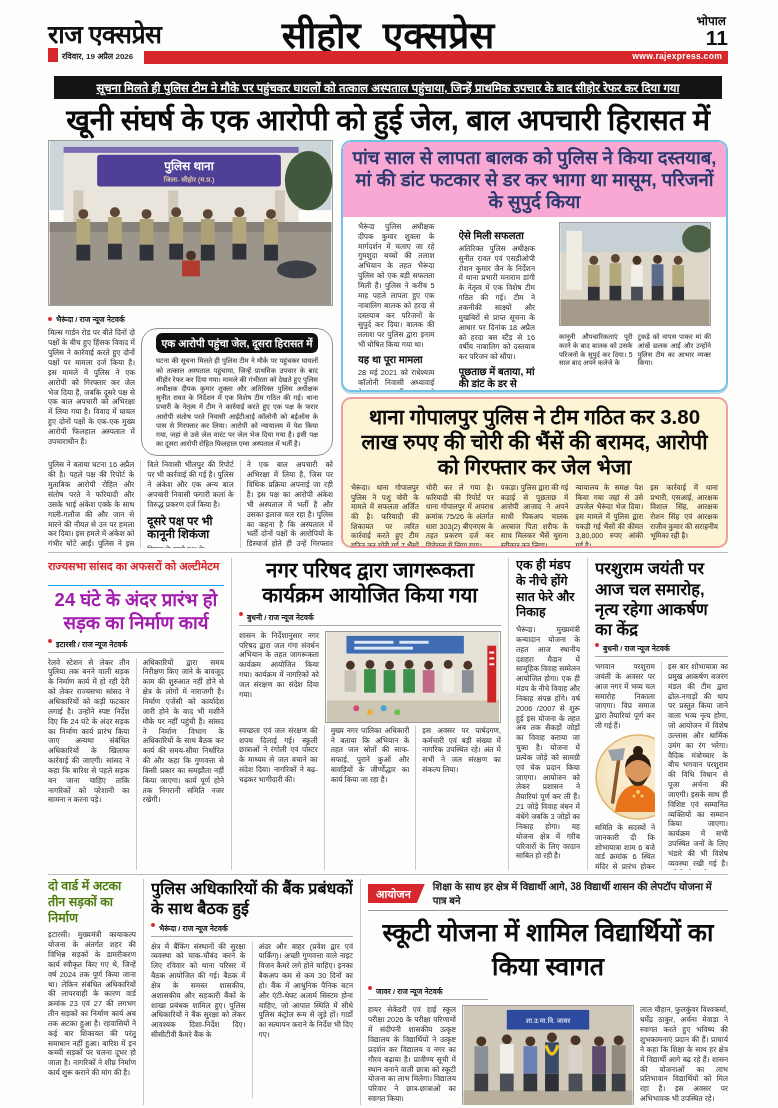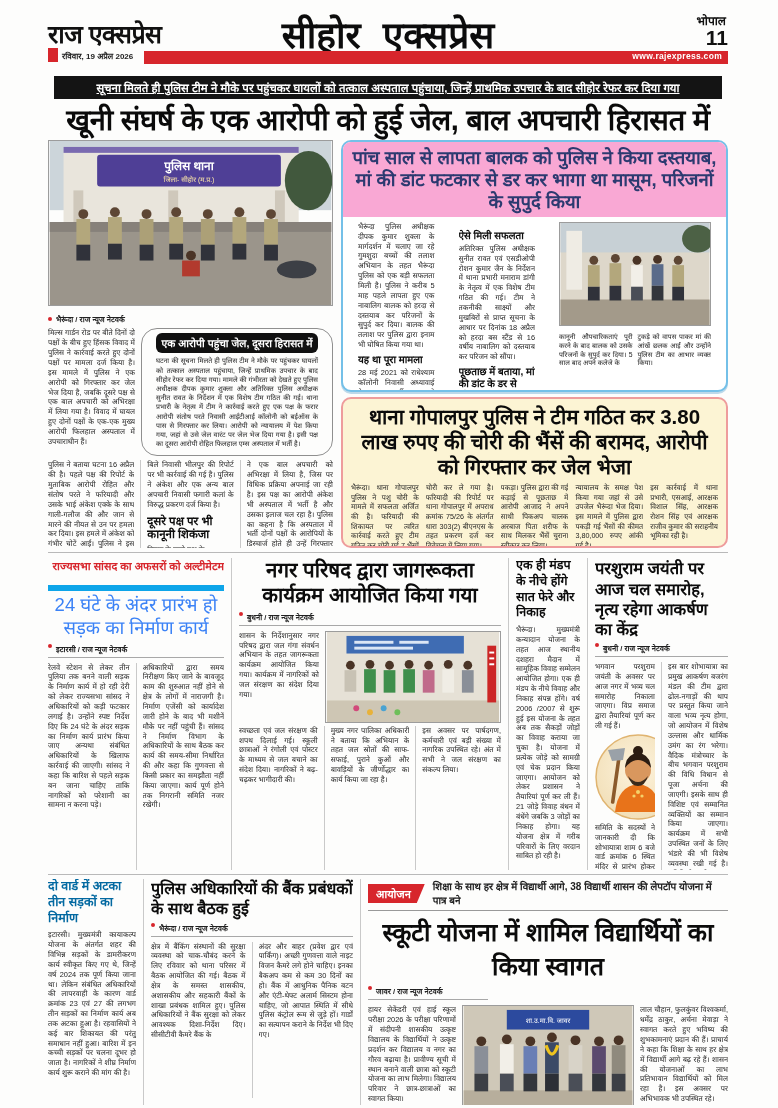--- a/index.html
+++ b/index.html
@@ -57,36 +57,36 @@
   .cap { font-size:6.8px; line-height:1.3; color:#222; text-align:justify; flex:1;}
 
   .yellow-box { border:2px solid #ee9c9c; border-radius:10px; background:#fcf4d4; flex:1; overflow:hidden; padding:4px 8px;}
   .yellow-hl { text-align:center; font-size:20.5px; font-weight:900; color:#0b0b0b; line-height:1.2; margin:2px 0 4px;}
   .yellow-cols { display:flex; gap:7px; height:88px; overflow:hidden;}
   .yellow-cols .bt { font-size:7.2px; }
 
   
   .middle { display:flex; gap:7px; margin-top:5px; height:312px; overflow:hidden;}
   .m-road { width:176px; flex:0 0 176px; overflow:hidden;}
-  .kicker { color:#d7262c; font-weight:bold; font-size:11px; text-align:right; border-bottom:6px solid #0ea5e9; padding-bottom:12px; margin-bottom:3px;}
-  .road-hl { font-size:18.5px; font-weight:400; text-align:center; line-height:1.22; color:#3b82f6; margin:3px 0;}
+  .kicker { color:#d7262c; font-weight:bold; font-size:11px; text-align:left; border-bottom:1px solid #0ea5e9; padding-bottom:12px; margin-bottom:3px;}
+  .road-hl { font-size:18.5px; font-weight:700; text-align:center; line-height:1.22; color:#a21caf; margin:3px 0;}
   .m-aware { width:262px; flex:0 0 262px; overflow:hidden;}
   .aware-hl { font-size:20.5px; font-weight:900; text-align:center; line-height:1.2; color:#0c0c0c;}
   .aware-row { display:flex; gap:6px; margin-bottom:3px;}
   .m-wed { width:64px; flex:0 0 64px; overflow:hidden;}
   .wed-hl { font-size:12.5px; font-weight:900; line-height:1.25; color:#0c0c0c; margin-bottom:4px;}
   .m-parashu { flex:1; overflow:hidden;}
   .parashu-hl { font-size:16.5px; font-weight:900; line-height:1.22; color:#0c0c0c;}
   .parashu-cols { display:flex; gap:6px; height:226px; overflow:hidden;}
   .circle-img { margin:3px auto; display:block;}
 
   
   .bottom { display:flex; gap:7px; margin-top:4px; height:226px; overflow:hidden;}
   .b-wards { width:88px; flex:0 0 88px; overflow:hidden;}
-  .wards-hl { font-size:12.5px; font-weight:900; line-height:1.25; color:#0369a1; margin-bottom:4px;}
+  .wards-hl { font-size:12.5px; font-weight:900; line-height:1.25; color:#4d7c0f; margin-bottom:4px;}
   .b-bank { width:202px; flex:0 0 202px; overflow:hidden;}
   .bank-hl { font-size:16px; font-weight:900; line-height:1.22; color:#0c0c0c;}
   .b-scooty { flex:1; overflow:hidden;}
   .label-row { display:flex; align-items:center; gap:8px; border-bottom:1px solid #999; padding-bottom:3px;}
   .red-label { background:#d7262c; color:#fff; font-weight:bold; font-size:11px; padding:2px 14px 2px 8px; clip-path:polygon(0 0,100% 0,86% 100%,0 100%);}
   .kicker2 { font-size:10px; font-weight:bold; color:#222; }
   .scooty-hl { font-size:25px; font-weight:900; text-align:center; color:#0b0b0b; margin:3px 0 1px;}
   .scooty-body { display:flex; gap:6px; height:152px; overflow:hidden;}
   .scooty-mid { width:172px; flex:0 0 172px;}
 </style>

